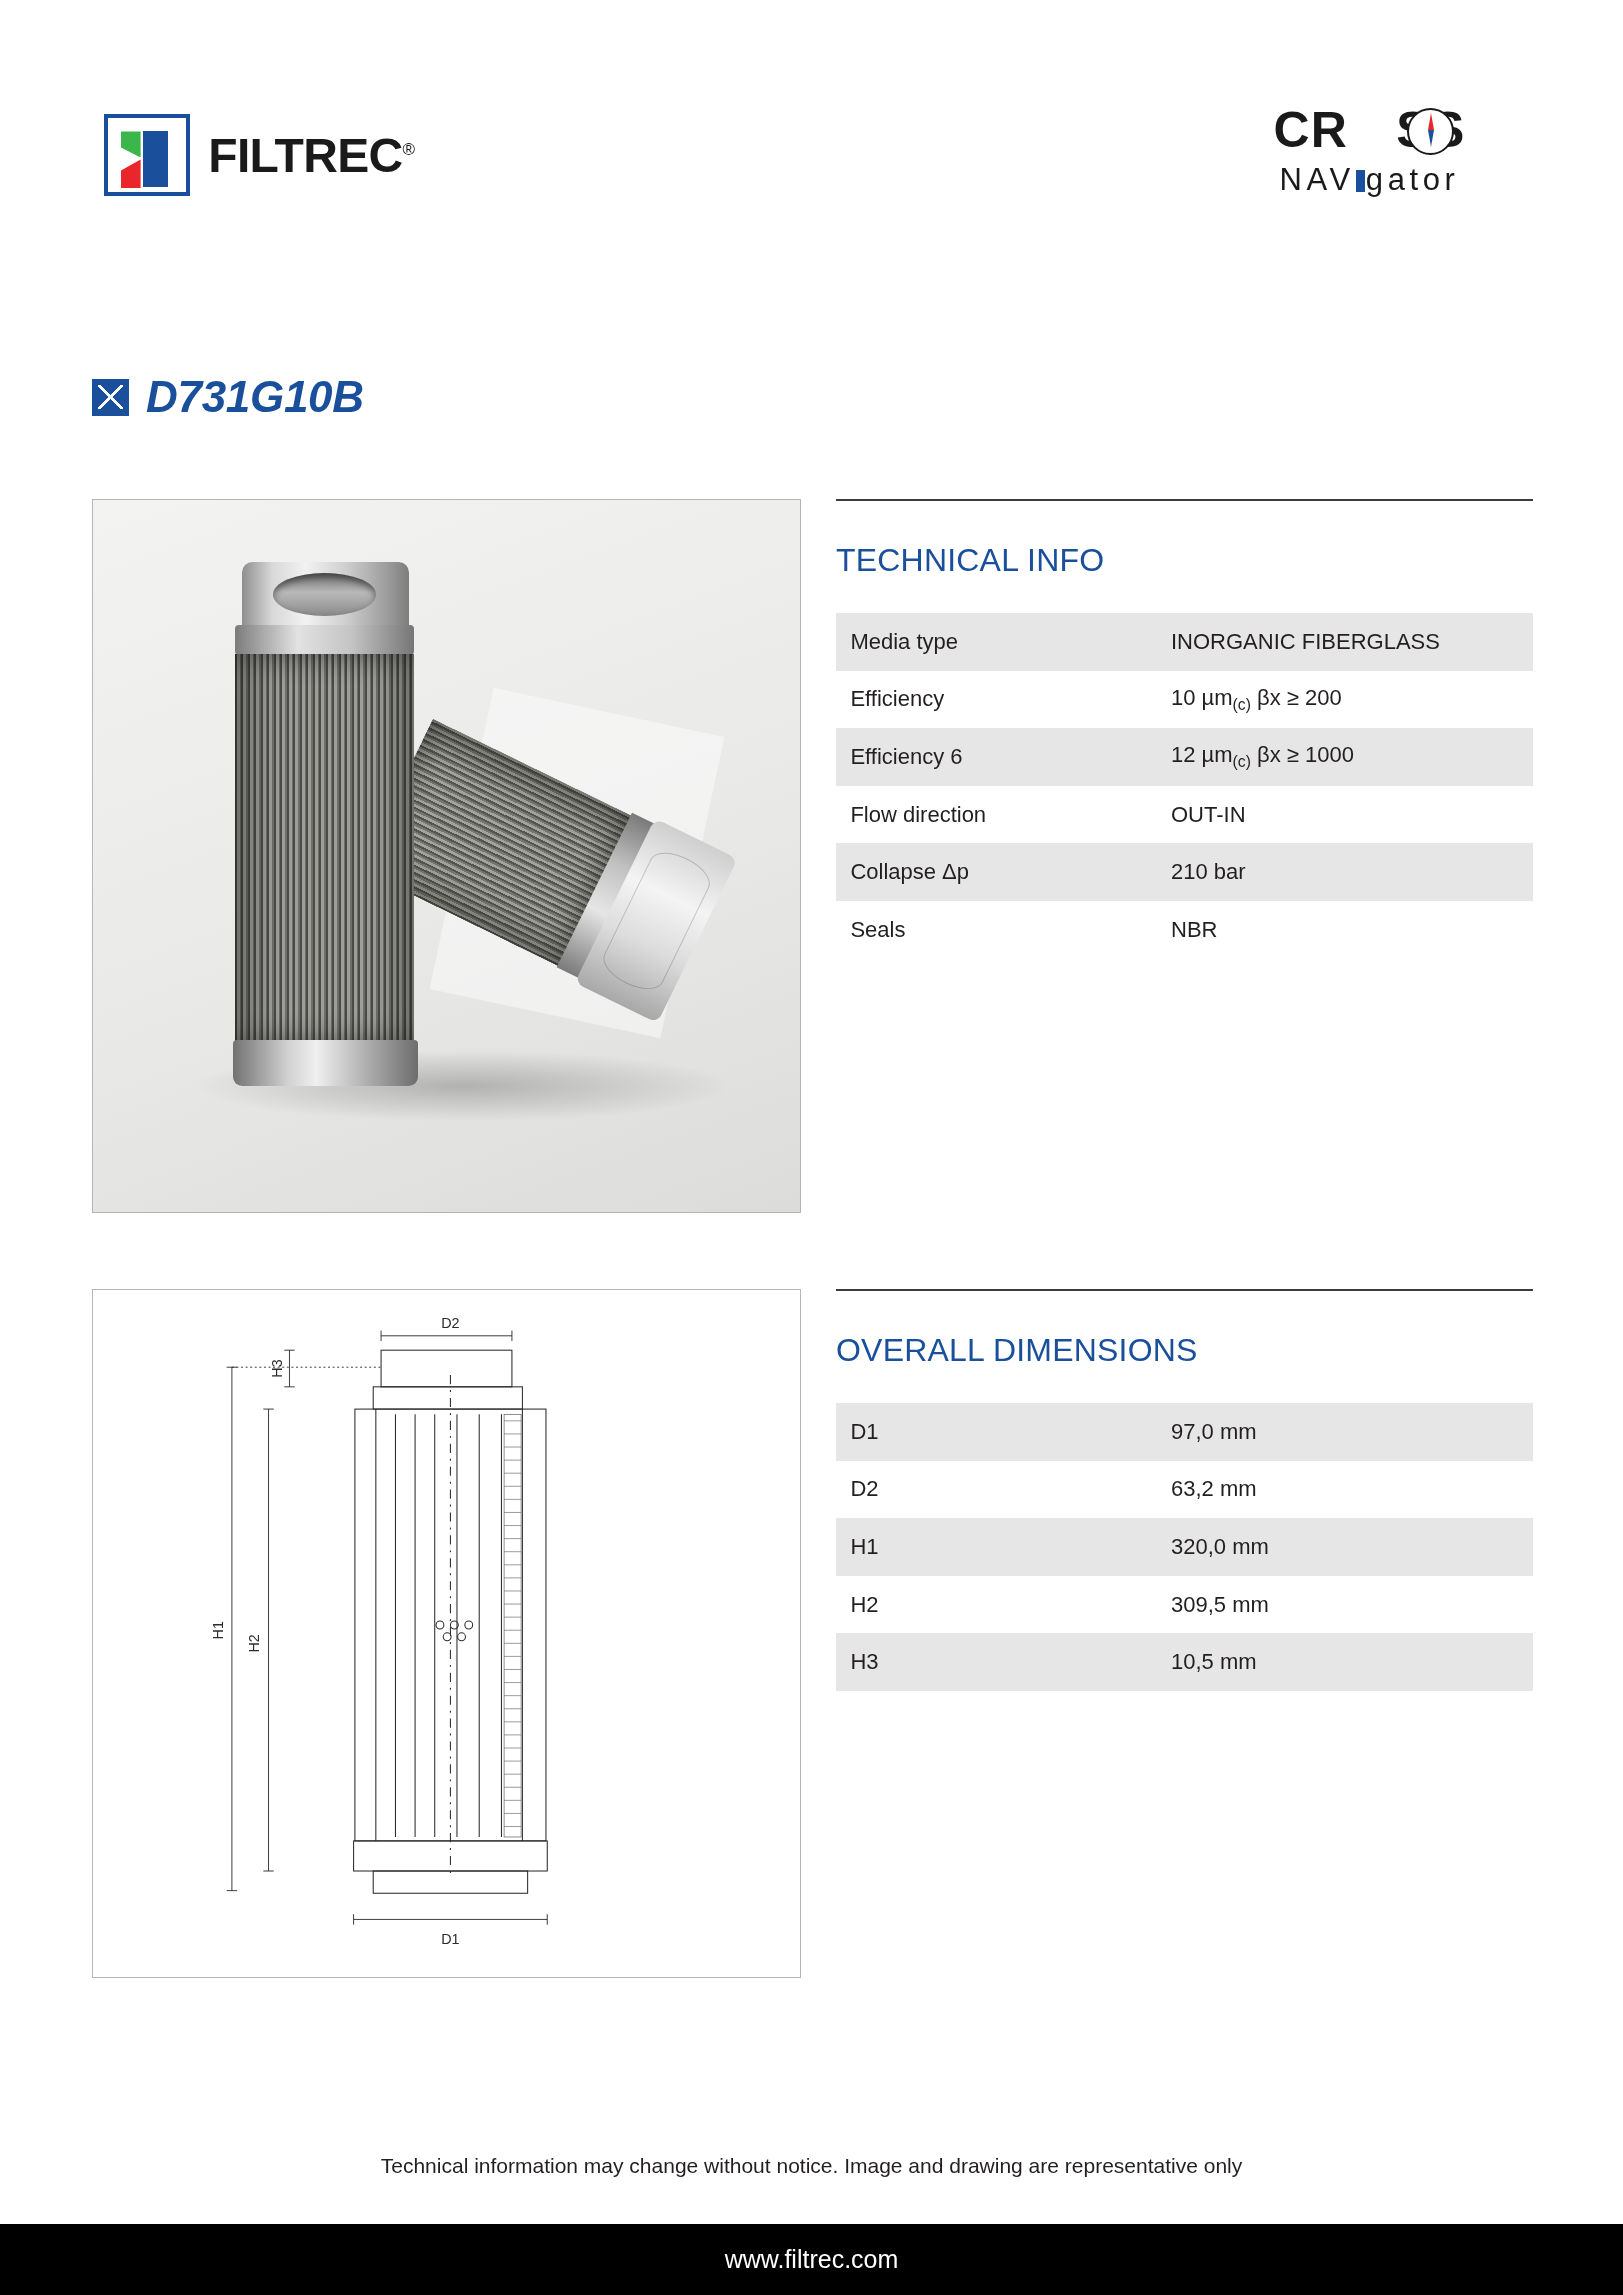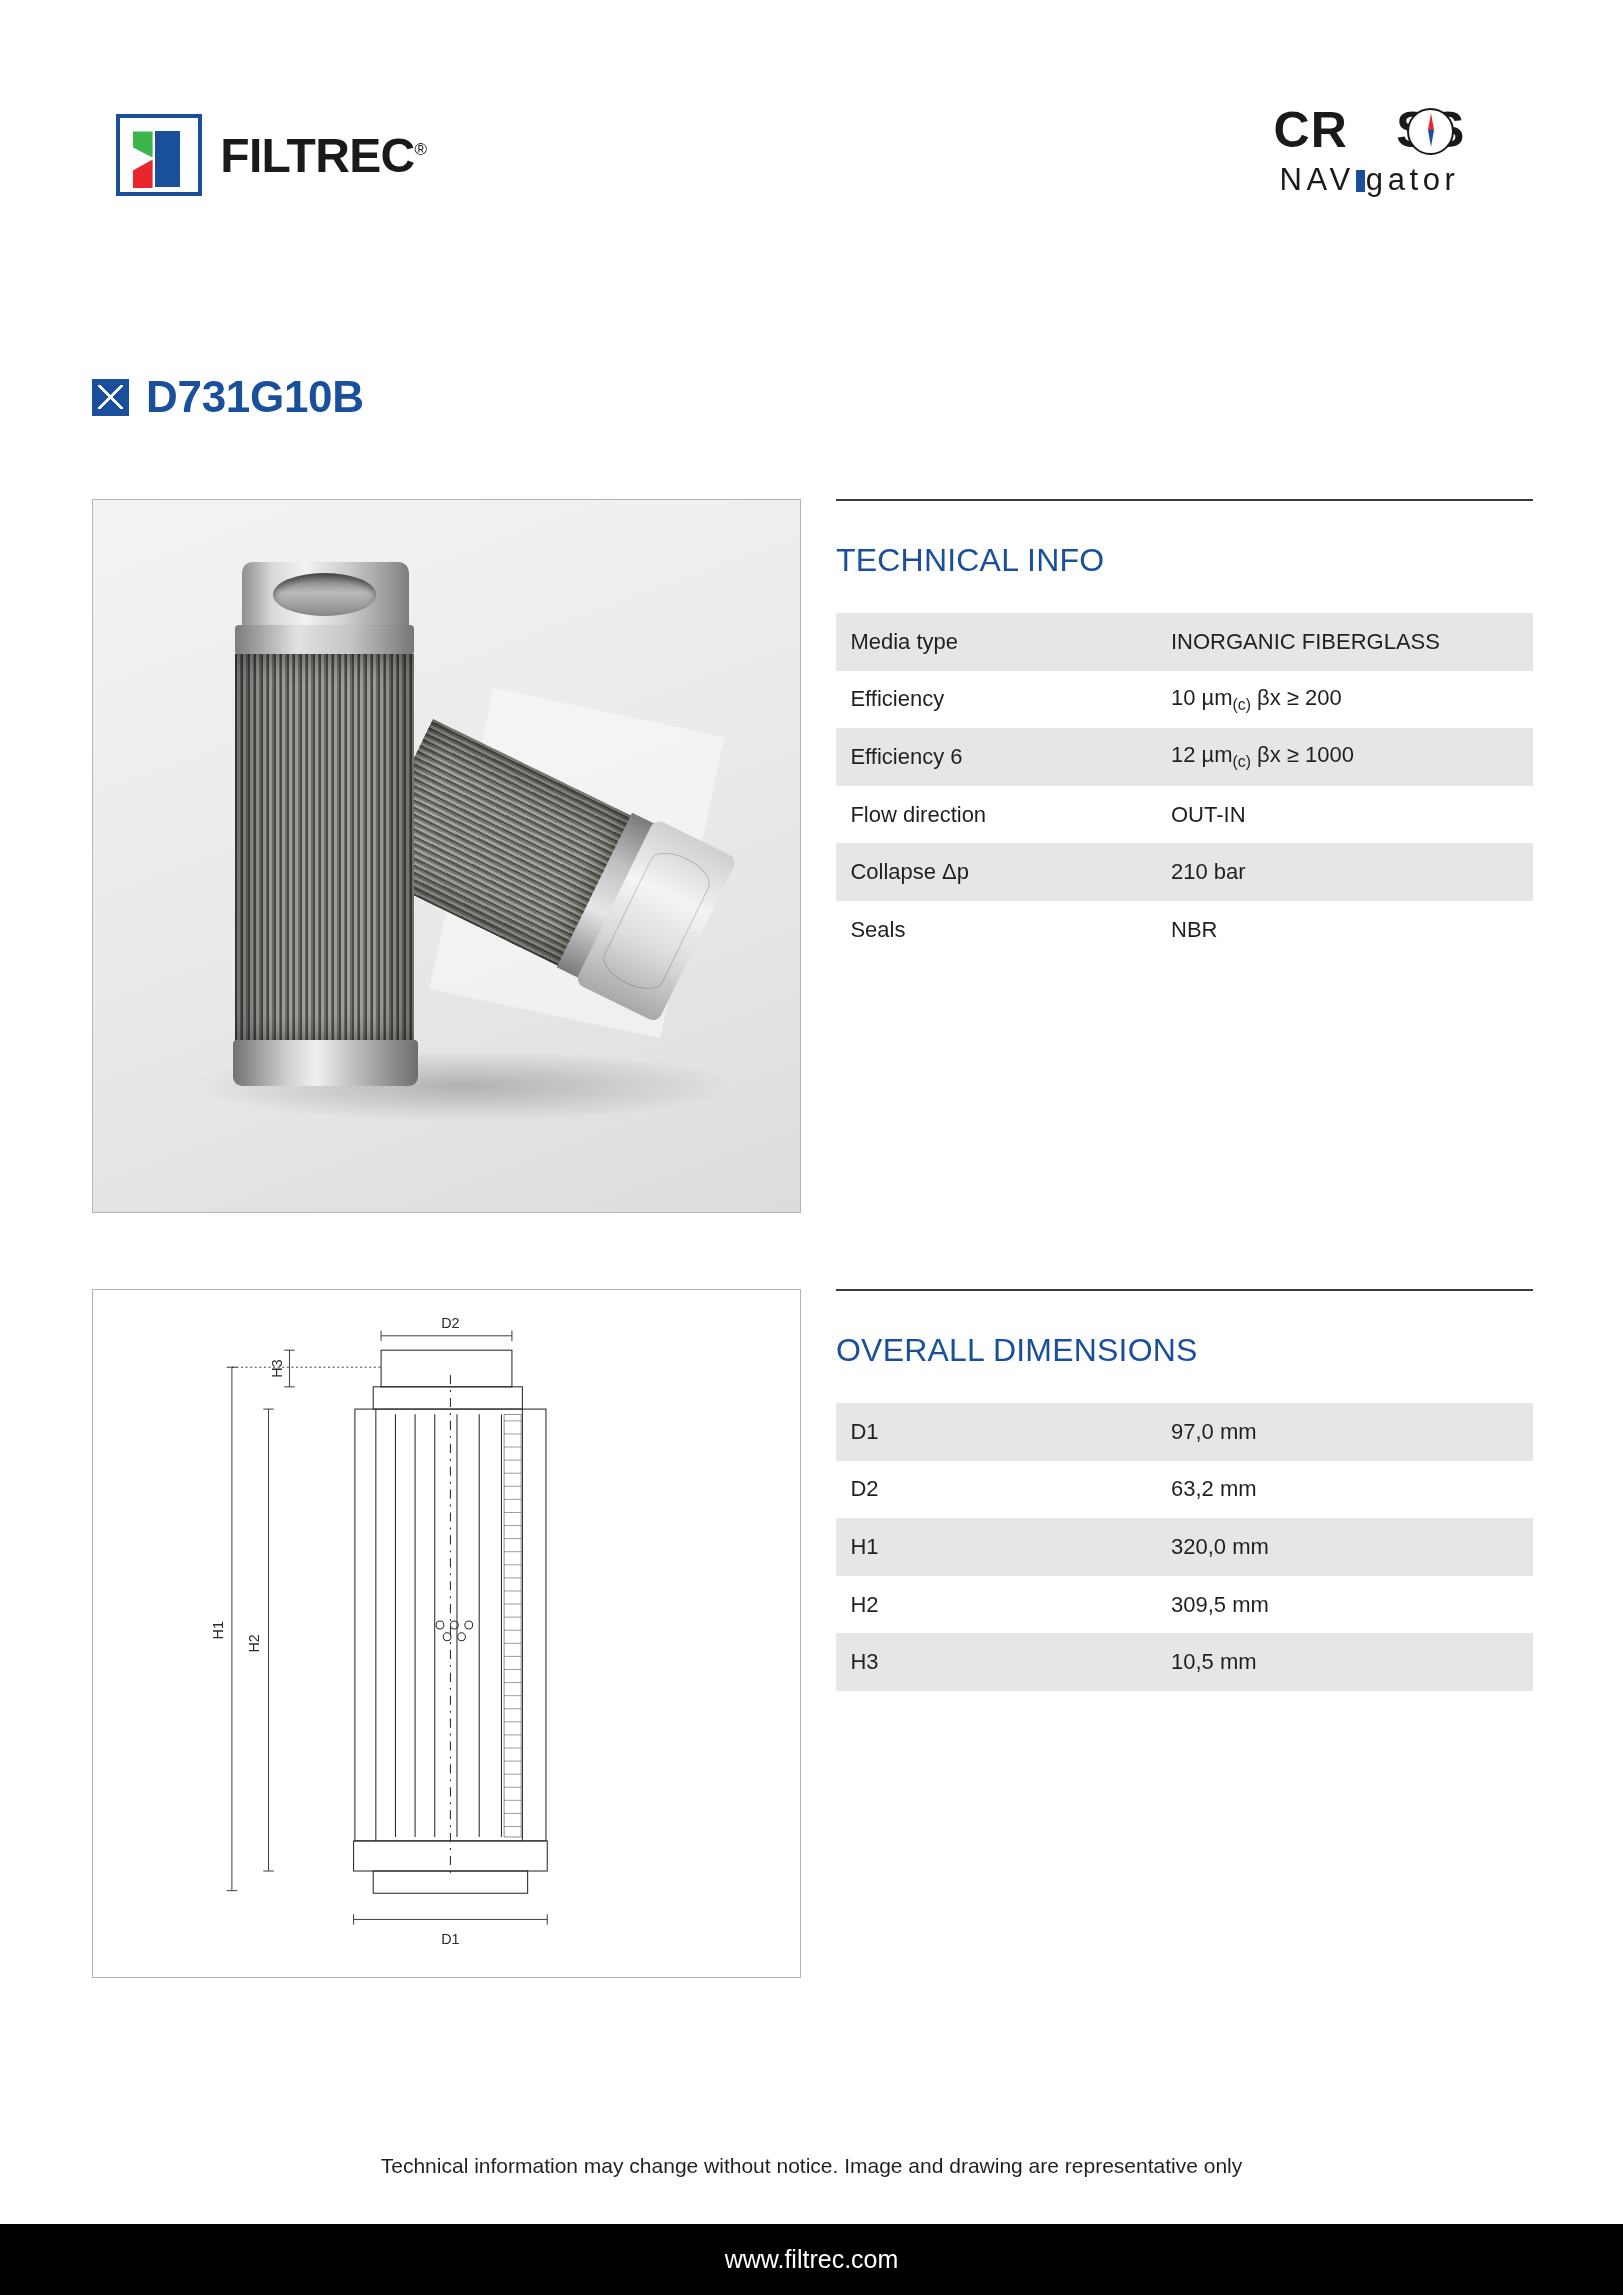--- a/index.html
+++ b/index.html
@@ -22,21 +22,21 @@
   
   .header {
     position: absolute;
     top: 98px;
     left: 0;
     width: 100%;
     height: 131px;
   }
   .logo-block {
     position: absolute;
-    left: 116px;
+    left: 104px;
     top: 16.4px;
     display: flex;
     align-items: center;
   }
   .logo-mark {
     width: 86px;
     height: 82px;
     border: 4.6px solid #1a4f9c;
     box-sizing: border-box;
     position: relative;
@@ -177,20 +177,21 @@
     height: 23.6px;
     background:
       linear-gradient(45deg, transparent 45%, #ffffff 45%, #ffffff 55%, transparent 55%),
       linear-gradient(-45deg, transparent 45%, #ffffff 45%, #ffffff 55%, transparent 55%);
   }
   .title-text {
     font-size: 44px;
     font-weight: bold;
     color: #1a4f9c;
     letter-spacing: -0.3px;
+    font-style: italic;
   }
 
   
   .photo-box {
     position: absolute;
     left: 92px;
     top: 499px;
     width: 707px;
     height: 712px;
     border: 1.3px solid #b5b5b5;

